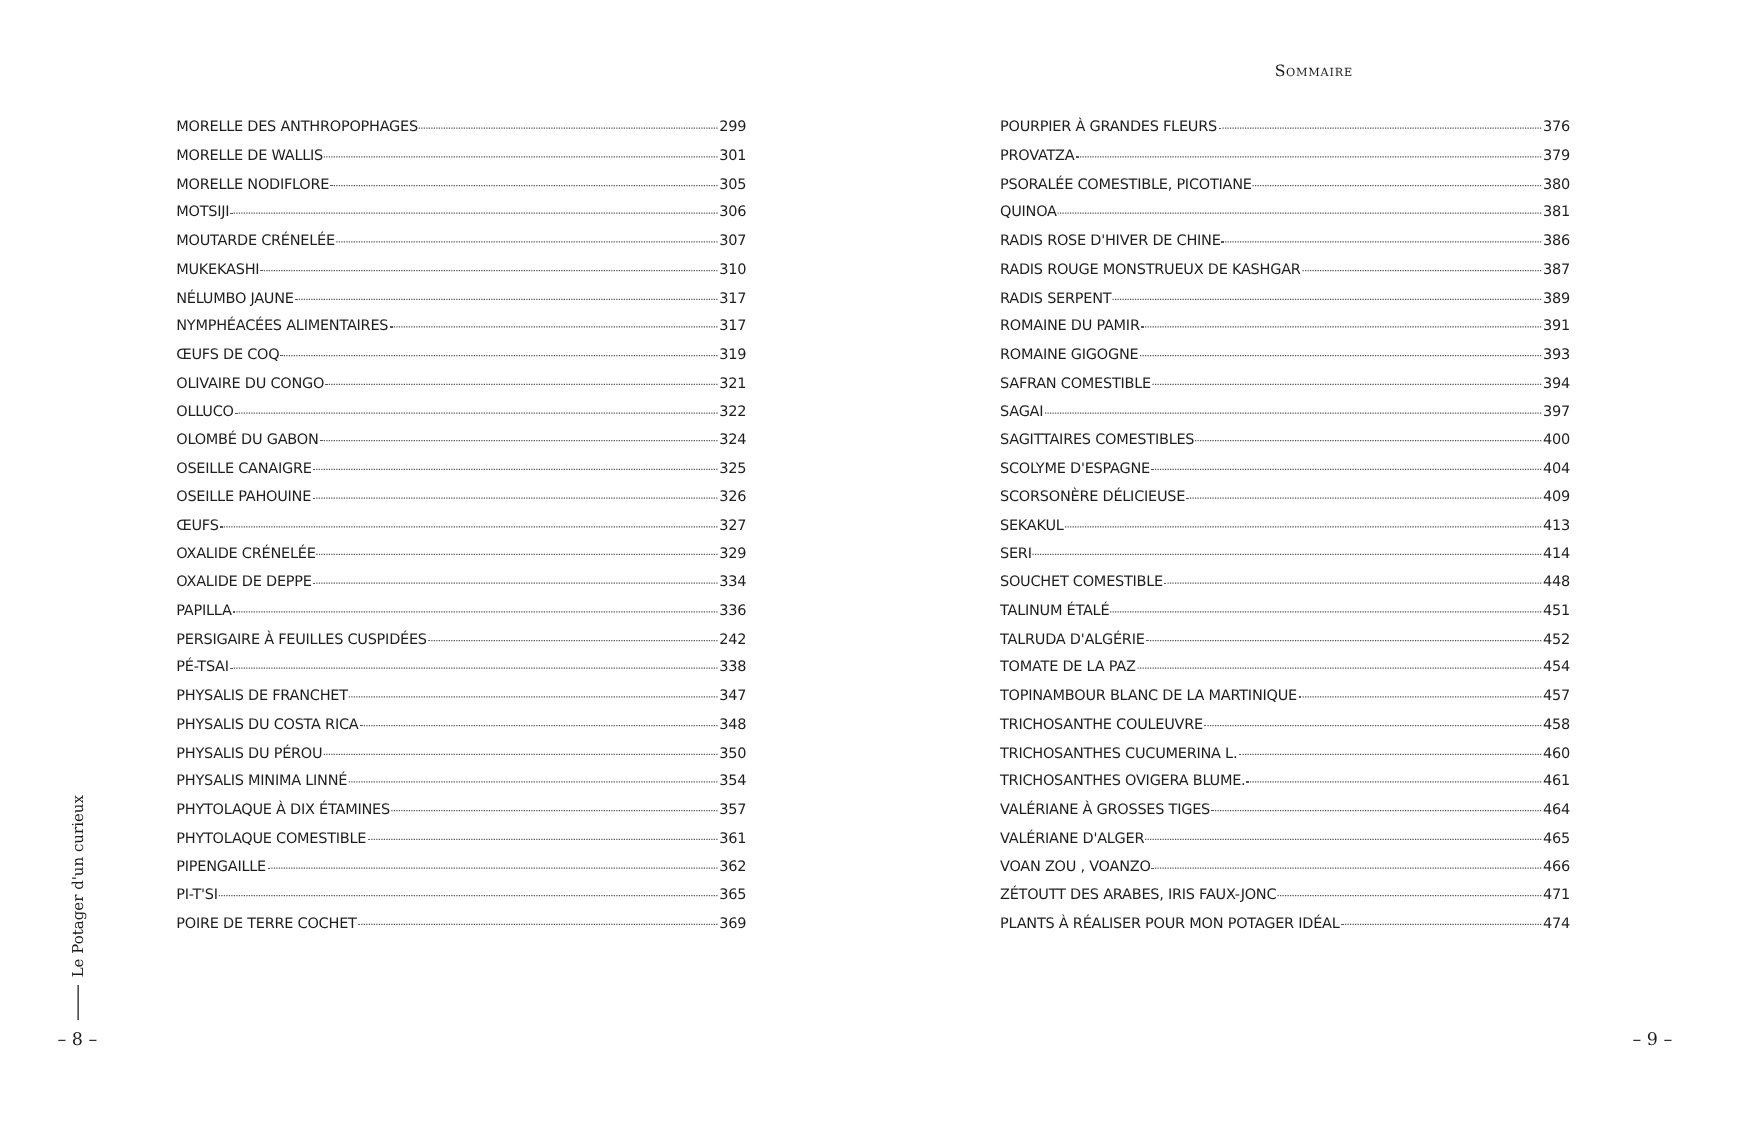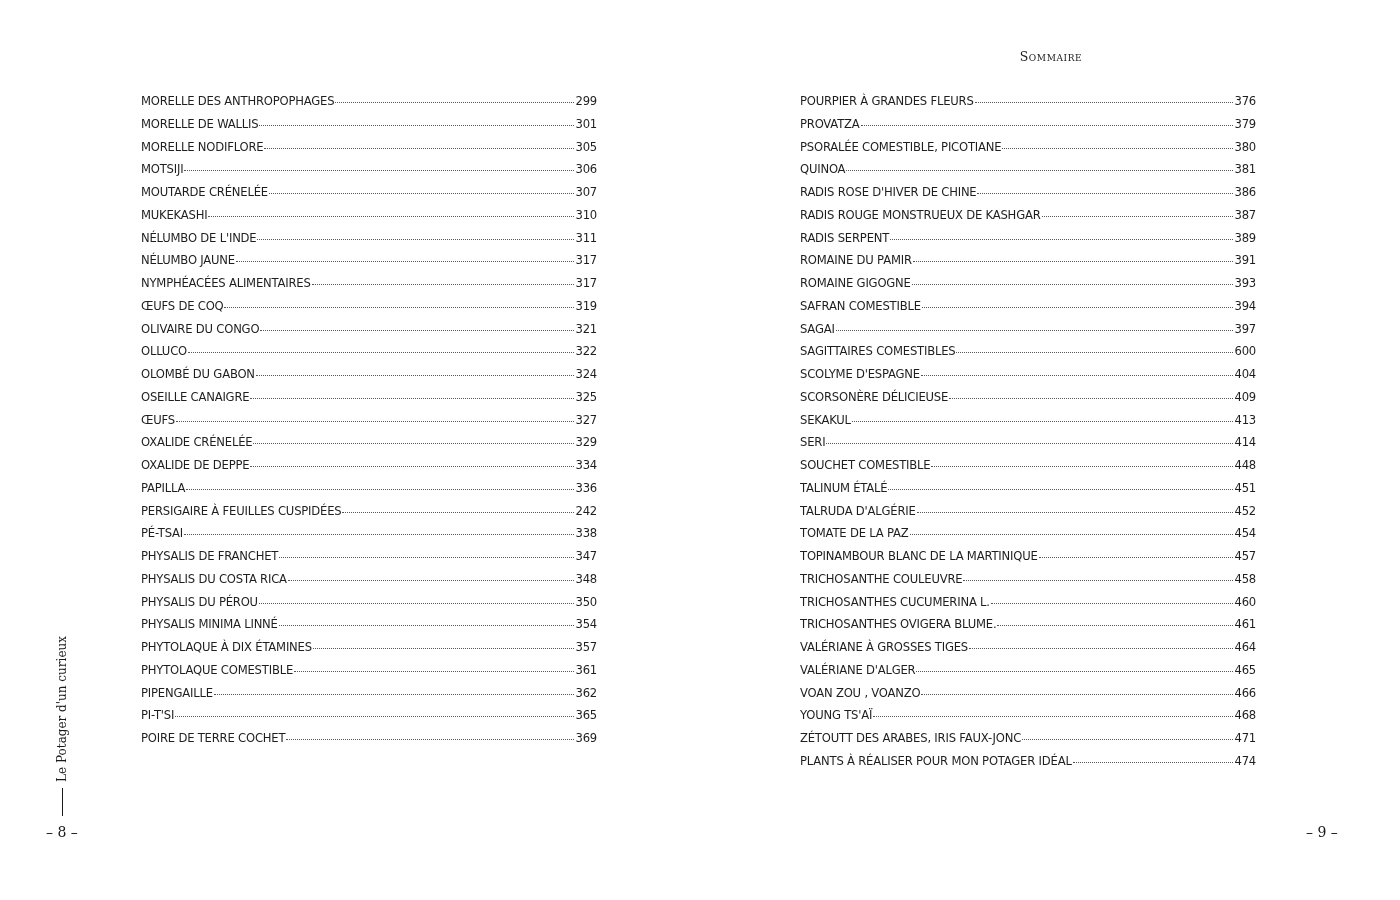--- a/index.html
+++ b/index.html
@@ -76,25 +76,20 @@
         <span class="toc-title">MOUTARDE CRÉNELÉE</span>
         <span class="toc-leader"></span>
         <span class="toc-page">307</span>
       </li>
       <li class="toc-row">
         <span class="toc-title">MUKEKASHI</span>
         <span class="toc-leader"></span>
         <span class="toc-page">310</span>
       </li>
       <li class="toc-row">
-        <span class="toc-title">NÉLUMBO DE L'INDE</span>
-        <span class="toc-leader"></span>
-        <span class="toc-page">311</span>
-      </li>
-      <li class="toc-row">
         <span class="toc-title">NÉLUMBO JAUNE</span>
         <span class="toc-leader"></span>
         <span class="toc-page">317</span>
       </li>
       <li class="toc-row">
         <span class="toc-title">NYMPHÉACÉES ALIMENTAIRES</span>
         <span class="toc-leader"></span>
         <span class="toc-page">317</span>
       </li>
       <li class="toc-row">
@@ -114,20 +109,25 @@
       </li>
       <li class="toc-row">
         <span class="toc-title">OLOMBÉ DU GABON</span>
         <span class="toc-leader"></span>
         <span class="toc-page">324</span>
       </li>
       <li class="toc-row">
         <span class="toc-title">OSEILLE CANAIGRE</span>
         <span class="toc-leader"></span>
         <span class="toc-page">325</span>
+      </li>
+      <li class="toc-row">
+        <span class="toc-title">OSEILLE PAHOUINE</span>
+        <span class="toc-leader"></span>
+        <span class="toc-page">326</span>
       </li>
       <li class="toc-row">
         <span class="toc-title">ŒUFS</span>
         <span class="toc-leader"></span>
         <span class="toc-page">327</span>
       </li>
       <li class="toc-row">
         <span class="toc-title">OXALIDE CRÉNELÉE</span>
         <span class="toc-leader"></span>
         <span class="toc-page">329</span>
@@ -259,21 +259,21 @@
         <span class="toc-page">394</span>
       </li>
       <li class="toc-row">
         <span class="toc-title">SAGAI</span>
         <span class="toc-leader"></span>
         <span class="toc-page">397</span>
       </li>
       <li class="toc-row">
         <span class="toc-title">SAGITTAIRES COMESTIBLES</span>
         <span class="toc-leader"></span>
-        <span class="toc-page">600</span>
+        <span class="toc-page">400</span>
       </li>
       <li class="toc-row">
         <span class="toc-title">SCOLYME D'ESPAGNE</span>
         <span class="toc-leader"></span>
         <span class="toc-page">404</span>
       </li>
       <li class="toc-row">
         <span class="toc-title">SCORSONÈRE DÉLICIEUSE</span>
         <span class="toc-leader"></span>
         <span class="toc-page">409</span>
@@ -335,25 +335,20 @@
       </li>
       <li class="toc-row">
         <span class="toc-title">VALÉRIANE D'ALGER</span>
         <span class="toc-leader"></span>
         <span class="toc-page">465</span>
       </li>
       <li class="toc-row">
         <span class="toc-title">VOAN ZOU , VOANZO</span>
         <span class="toc-leader"></span>
         <span class="toc-page">466</span>
-      </li>
-      <li class="toc-row">
-        <span class="toc-title">YOUNG TS'AÏ</span>
-        <span class="toc-leader"></span>
-        <span class="toc-page">468</span>
       </li>
       <li class="toc-row">
         <span class="toc-title">ZÉTOUTT DES ARABES, IRIS FAUX-JONC</span>
         <span class="toc-leader"></span>
         <span class="toc-page">471</span>
       </li>
       <li class="toc-row">
         <span class="toc-title">PLANTS À RÉALISER POUR MON POTAGER IDÉAL</span>
         <span class="toc-leader"></span>
         <span class="toc-page">474</span>

